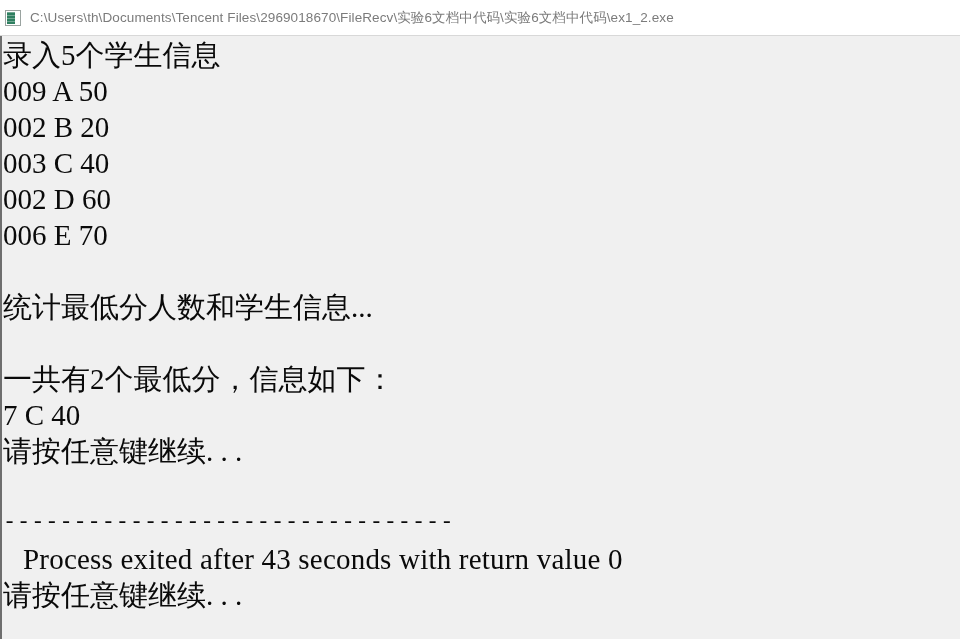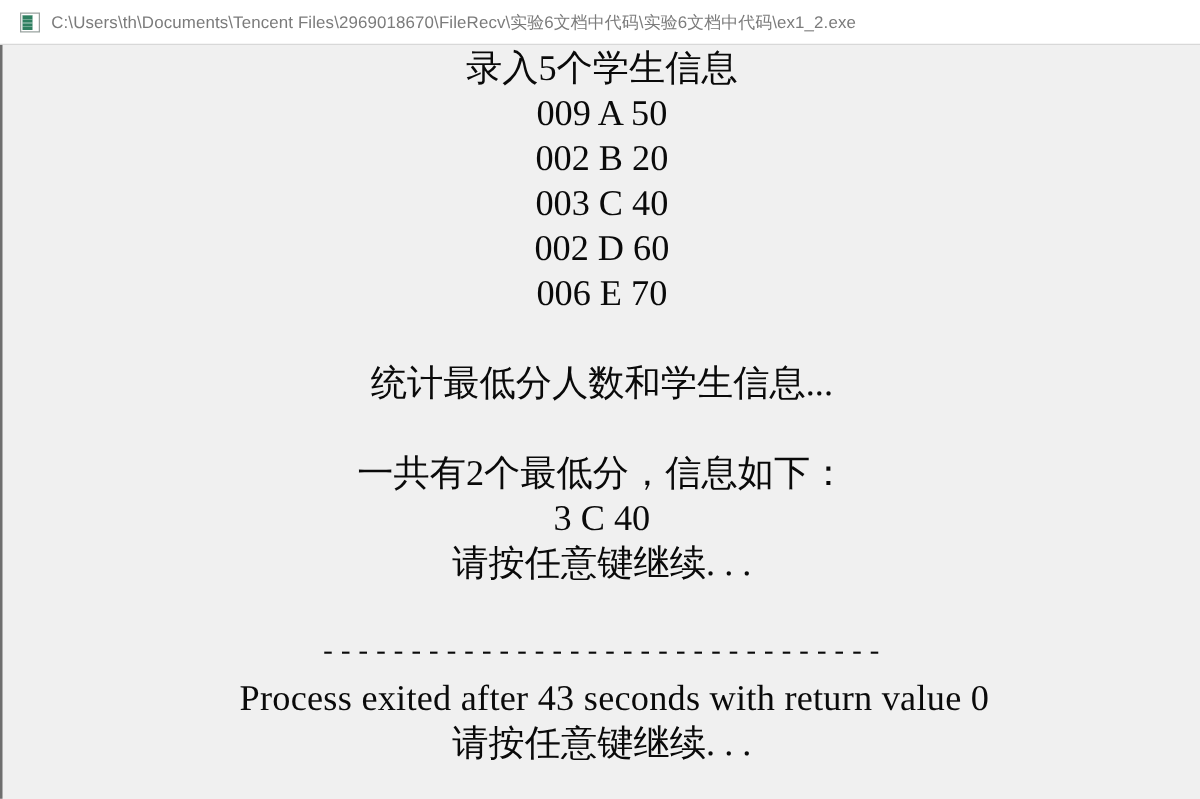--- a/index.html
+++ b/index.html
@@ -25,21 +25,21 @@
   }
 
   
   .titlebar {
     height: 36px;
     min-height: 36px;
     background: #ffffff;
     border-bottom: 1px solid #d8d8d8;
     display: flex;
     align-items: center;
-    padding-left: 16px;
+    padding-left: 5px;
     box-sizing: border-box;
     position: relative;
   }
   .title-icon {
     width: 16px;
     height: 16px;
     margin-right: 9px;
     flex: 0 0 auto;
     position: relative;
     display: block;
@@ -80,21 +80,20 @@
   }
 
   
   .console {
     flex: 1 1 auto;
     background: #f0f0f0;
     position: relative;
     overflow: hidden;
     border-left: 2px solid #6e6e6e;
     box-sizing: border-box;
-    text-align: center;
   }
   .console-inner {
     padding: 1px 0 0 1px;
   }
   .line {
     font-family: "Liberation Serif", "DejaVu Serif", serif;
     font-size: 29px;
     line-height: 36px;
     height: 36px;
     color: #0a0a0a;
@@ -136,21 +135,21 @@
       <div class="line">录入5个学生信息</div>
       <div class="line">009 A 50</div>
       <div class="line">002 B 20</div>
       <div class="line">003 C 40</div>
       <div class="line">002 D 60</div>
       <div class="line">006 E 70</div>
       <div class="line blank"> </div>
       <div class="line">统计最低分人数和学生信息...</div>
       <div class="line blank"> </div>
       <div class="line">一共有2个最低分，信息如下：</div>
-      <div class="line">3 C 40</div>
+      <div class="line">7 C 40</div>
       <div class="line">请按任意键继续. . .</div>
       <div class="line blank"> </div>
       <div class="line sep">--------------------------------</div>
       <div class="line mono">Process exited after 43 seconds with return value 0</div>
       <div class="line">请按任意键继续. . .</div>
 
     </div>
   </div>
 
 </div>

